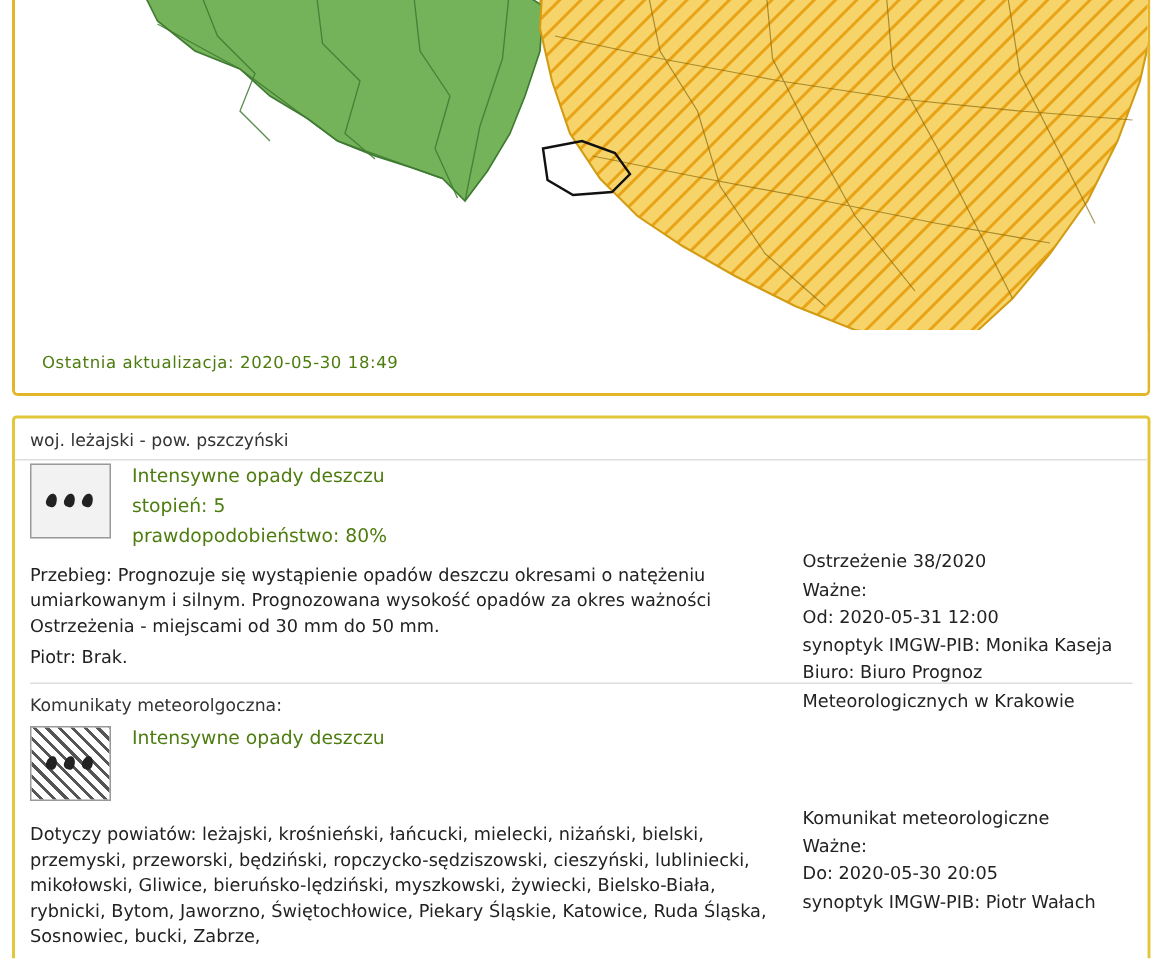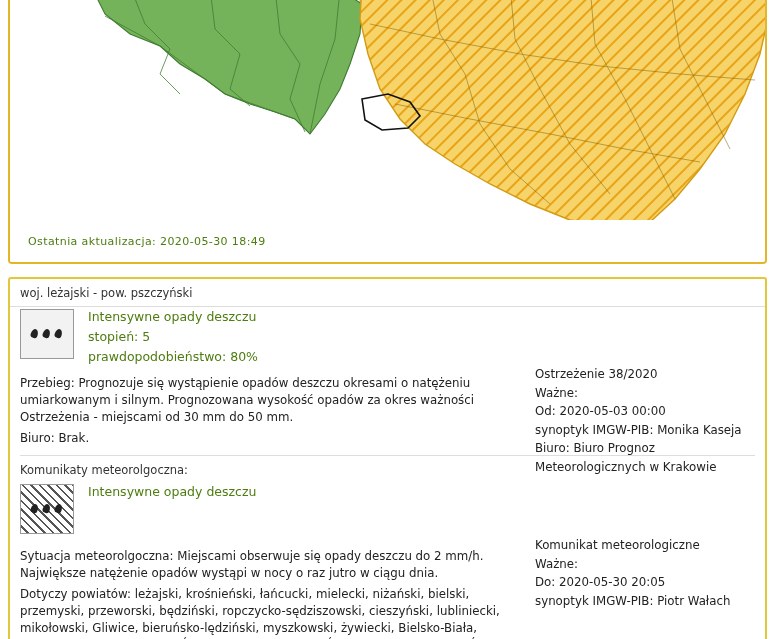--- a/index.html
+++ b/index.html
@@ -208,27 +208,27 @@
         </div>
         <div class="headline">
           <div class="title">Intensywne opady deszczu</div>
           <div>stopień: 5</div>
           <div>prawdopodobieństwo: 80%</div>
         </div>
       </div>
 
       <div class="body-text">
         <p>Przebieg: Prognozuje się wystąpienie opadów deszczu okresami o natężeniu umiarkowanym i silnym. Prognozowana wysokość opadów za okres ważności Ostrzeżenia - miejscami od 30 mm do 50 mm.</p>
-        <p>Biuro: Brak.</p>
+        <p>Piotr: Brak.</p>
       </div>
 
       <div class="meta" style="top:56px;">
         <div>Ostrzeżenie 38/2020</div>
         <div>Ważne:</div>
-        <div>Od: 2020-05-03 00:00</div>
+        <div>Od: 2020-05-31 12:00</div>
         <div>synoptyk IMGW-PIB: Monika Kaseja</div>
         <div class="wrap" style="width:215px;">Biuro: Biuro Prognoz Meteorologicznych w Krakowie</div>
       </div>
     </div>
 
     <div class="divider"></div>
 
     <div class="section-label">Komunikaty meteorolgoczna:</div>
 
     <div class="block">
@@ -237,21 +237,20 @@
           <span class="drop d1"></span>
           <span class="drop d2"></span>
           <span class="drop d3"></span>
         </div>
         <div class="headline">
           <div class="title">Intensywne opady deszczu</div>
         </div>
       </div>
 
       <div class="body-text" style="padding-top:14px;">
-        <p>Sytuacja meteorolgoczna: Miejscami obserwuje się opady deszczu do 2 mm/h. Największe natężenie opadów wystąpi w nocy o raz jutro w ciągu dnia.</p>
         <p>Dotyczy powiatów: leżajski, krośnieński, łańcucki, mielecki, niżański, bielski, przemyski, przeworski, będziński, ropczycko-sędziszowski, cieszyński, lubliniecki, mikołowski, Gliwice, bieruńsko-lędziński, myszkowski, żywiecki, Bielsko-Biała, rybnicki, Bytom, Jaworzno, Świętochłowice, Piekary Śląskie, Katowice, Ruda Śląska, Sosnowiec, bucki, Zabrze,</p>
       </div>
 
       <div class="meta" style="top:52px;">
         <div>Komunikat meteorologiczne</div>
         <div>Ważne:</div>
         <div>Do: 2020-05-30 20:05</div>
         <div>synoptyk IMGW-PIB: Piotr Wałach</div>
 
       </div>

